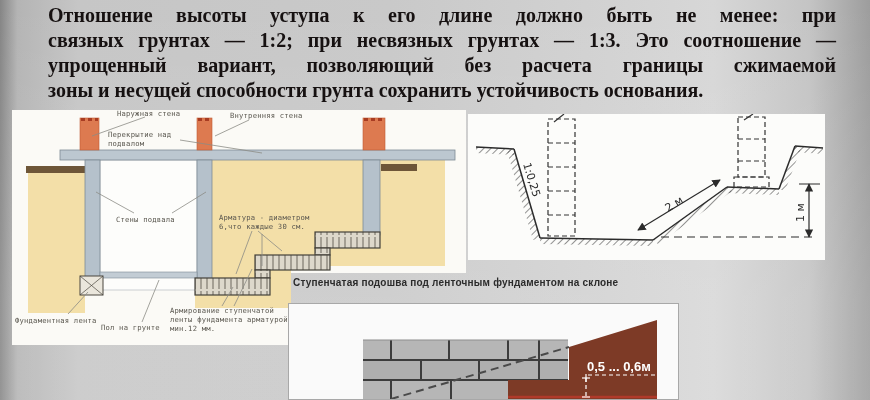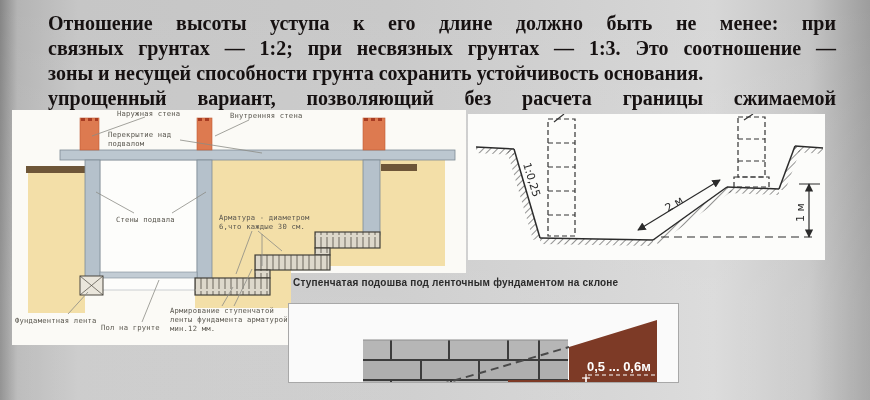--- a/index.html
+++ b/index.html
@@ -4,51 +4,51 @@
 <style>
   html,body{margin:0;padding:0;background:#666;}
   .stage{
     position:relative;width:870px;height:400px;overflow:hidden;
     font-family:"Liberation Sans",sans-serif;
     background:
       linear-gradient(180deg, rgba(255,255,255,0) 0%, rgba(255,255,255,0.12) 75%),
       linear-gradient(90deg,#858585 0%,#b4b4b4 2%,#c6c6c6 9%,#c9c9c9 45%,#d2d2d2 70%,#d7d7d7 82%,#c4c4c4 93%,#9d9d9d 100%);
   }
   .intro{
-    position:absolute;left:48px;top:11px;width:788px;
+    position:absolute;left:48px;top:3px;width:788px;
     font-family:"Liberation Serif",serif;font-weight:bold;
     font-size:20px;line-height:25px;color:#161111;
   }
   .intro .line{text-align:justify;text-align-last:justify;}
   .intro .line.last{text-align-last:left;}
   .panelA{position:absolute;left:12px;top:110px;width:510px;height:235px;}
   .panelB{position:absolute;left:468px;top:114px;width:357px;height:146px;background:#fcfcfa;}
   .titleC{
     position:absolute;left:293px;top:277px;white-space:nowrap;
     font-weight:bold;font-size:10px;letter-spacing:0.2px;color:#2b2b2b;
   }
   .panelC{
-    position:absolute;left:288px;top:303px;width:391px;height:80px;
+    position:absolute;left:288px;top:303px;width:391px;height:97px;
     background:#fafafa;border:1px solid #a8a8a8;box-sizing:border-box;overflow:hidden;
   }
   svg{display:block;}
   .dlabel{font-family:"DejaVu Sans Mono",monospace;font-size:7.2px;fill:#5a574f;letter-spacing:0.2px;}
   .blabel{font-family:"DejaVu Sans",sans-serif;font-size:11px;fill:#2b2b2b;}
   .clabel{font-family:"Liberation Sans",sans-serif;font-size:13px;font-weight:bold;fill:#ffffff;}
 </style>
 </head>
 <body>
 
 <div class="stage">
 
   <div class="intro">
     <div class="line">Отношение высоты уступа к его длине должно быть не менее: при</div>
     <div class="line">связных грунтах — 1:2; при несвязных грунтах — 1:3. Это соотношение —</div>
+    <div class="line">упрощенный вариант, позволяющий без расчета границы сжимаемой</div>
     <div class="line last">зоны и несущей способности грунта сохранить устойчивость основания.</div>
-    <div class="line">упрощенный вариант, позволяющий без расчета границы сжимаемой</div>
   </div>
 
   <div class="panelA">
     <svg width="454" height="235" viewBox="0 0 454 235">
       <defs>
         <pattern id="rebar" width="6" height="18" patternUnits="userSpaceOnUse">
           <rect width="6" height="18" fill="#ddd8cb"></rect>
           <line x1="3" y1="1" x2="3" y2="17" stroke="#6b665c" stroke-width="1"></line>
         </pattern>
       </defs>

